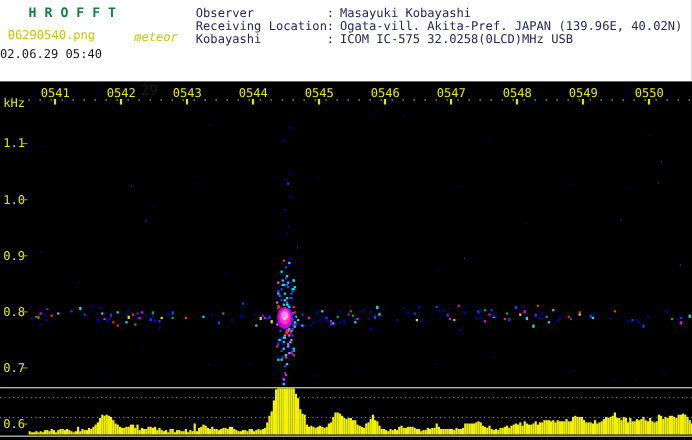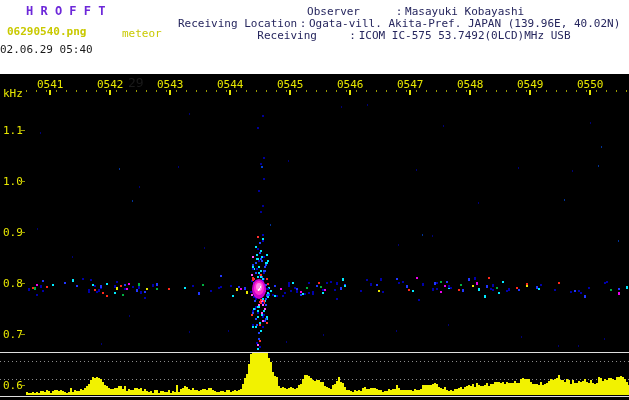--- a/index.html
+++ b/index.html
@@ -1,25 +1,25 @@
 <!DOCTYPE html>
 <html><head>
 <meta charset="utf-8">
 <style>
   body{margin:0;background:#222;}
   .screen{position:relative;width:629px;height:400px;overflow:hidden;background:#000;
           font-family:"DejaVu Sans Mono",monospace;}
   #spectro{position:absolute;left:0;top:0;display:block;}
   .header{position:absolute;left:0;top:0;width:629px;height:74px;background:#ffffff;}
-  .logo{position:absolute;left:26px;top:4px;font-size:12px;font-weight:bold;color:#6d28d9;white-space:pre;}
-  .filename{position:absolute;left:7px;top:25px;font-size:11px;color:#c9c900;font-weight:bold;}
-  .mode{position:absolute;left:122px;top:27px;font-size:11px;color:#c9c900;}
+  .logo{position:absolute;left:26px;top:4px;font-size:12px;font-weight:bold;color:#15803d;white-space:pre;}
+  .filename{position:absolute;left:7px;top:25px;font-size:11px;color:#c9c900;}
+  .mode{position:absolute;left:122px;top:27px;font-size:11px;color:#c9c900;font-style:italic;}
   .datetime{position:absolute;left:0;top:43px;font-size:11px;color:#1a1a1a;}
   .count{position:absolute;left:128px;top:43px;font-size:13px;color:#1a1a1a;margin-top:32px;}
-  .info{position:absolute;left:178px;top:6px;font-size:11px;line-height:12px;color:#26265e;white-space:nowrap;text-align:center;}
+  .info{position:absolute;left:178px;top:6px;font-size:11px;line-height:12px;color:#26265e;white-space:nowrap;}
   .info .il{display:inline-block;width:119px;}
   .info .ic{display:inline-block;width:12px;}
 </style>
 </head>
 <body>
 
 <div class="screen">
 
   <svg id="spectro" width="629" height="400" viewBox="0 0 629 400">
       <rect x="0" y="74" width="629" height="326" fill="#000"></rect>
@@ -1135,17 +1135,17 @@
     <div class="count">29</div>
 
     <div class="info">
       <div class="row">
         <span class="il">Observer</span><span class="ic">:</span><span class="iv">Masayuki Kobayashi</span>
       </div>
       <div class="row">
         <span class="il">Receiving Location</span><span class="ic">:</span><span class="iv">Ogata-vill. Akita-Pref. JAPAN (139.96E, 40.02N)</span>
       </div>
       <div class="row">
-        <span class="il">Receiving</span><span class="ic">:</span><span class="iv">ICOM IC-575 53.7492(0LCD)MHz USB</span>
+        <span class="il">Kobayashi</span><span class="ic">:</span><span class="iv">ICOM IC-575 32.0258(0LCD)MHz USB</span>
       </div>
     </div>
   </div>
 </div>
 
 </body></html>

